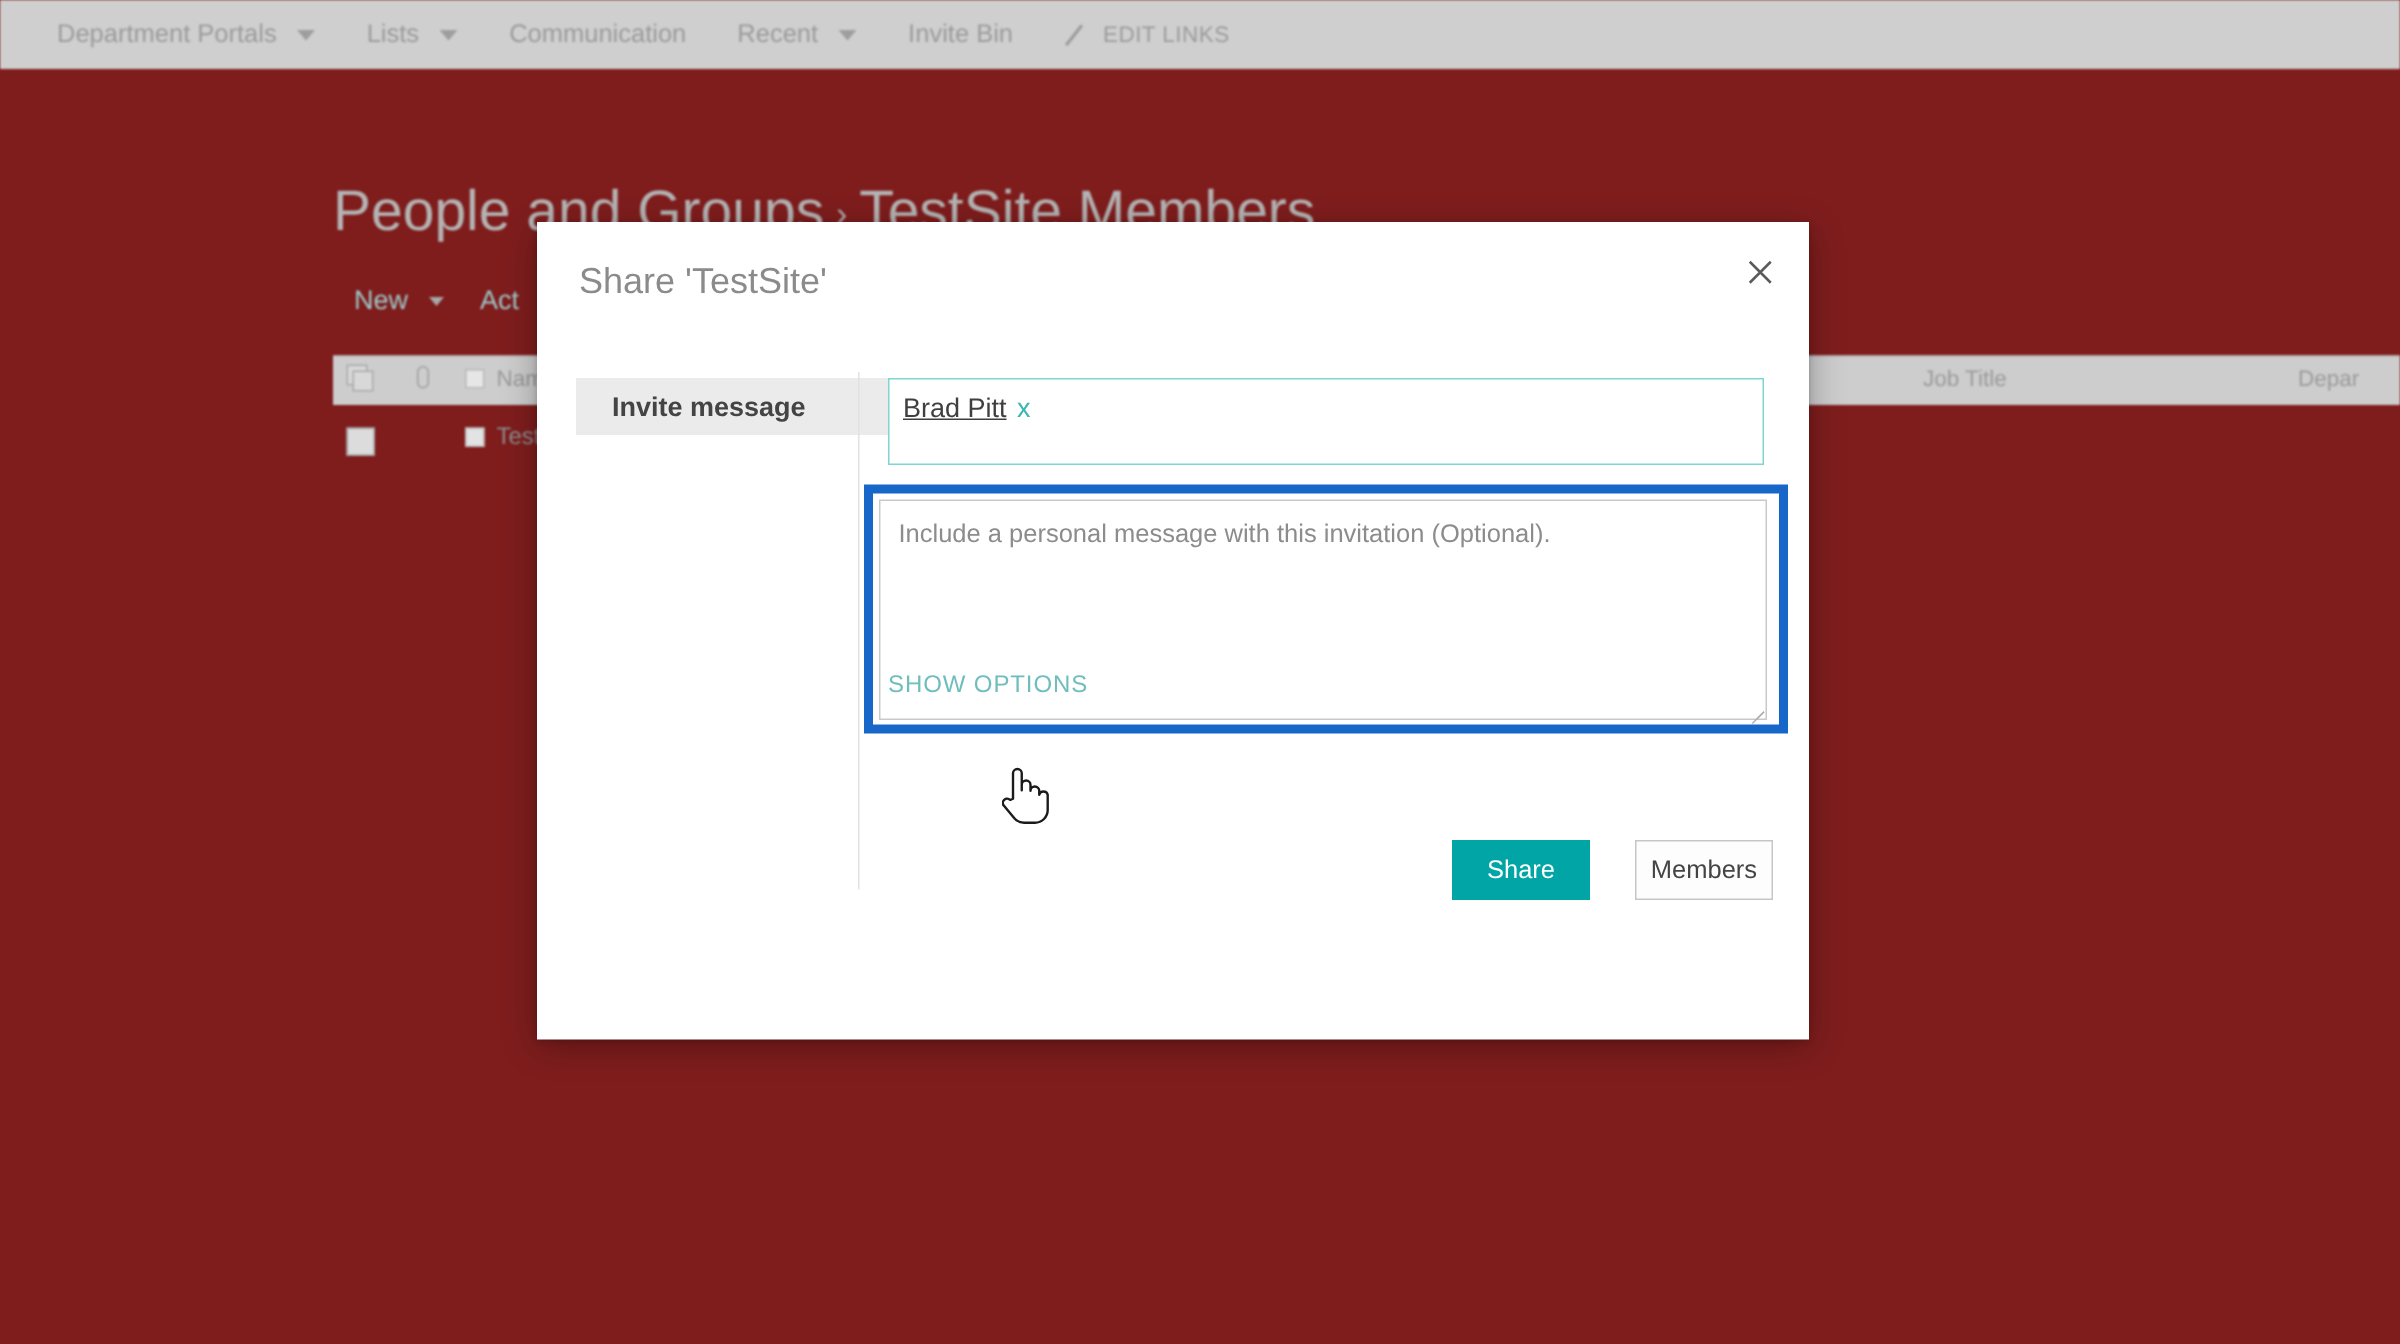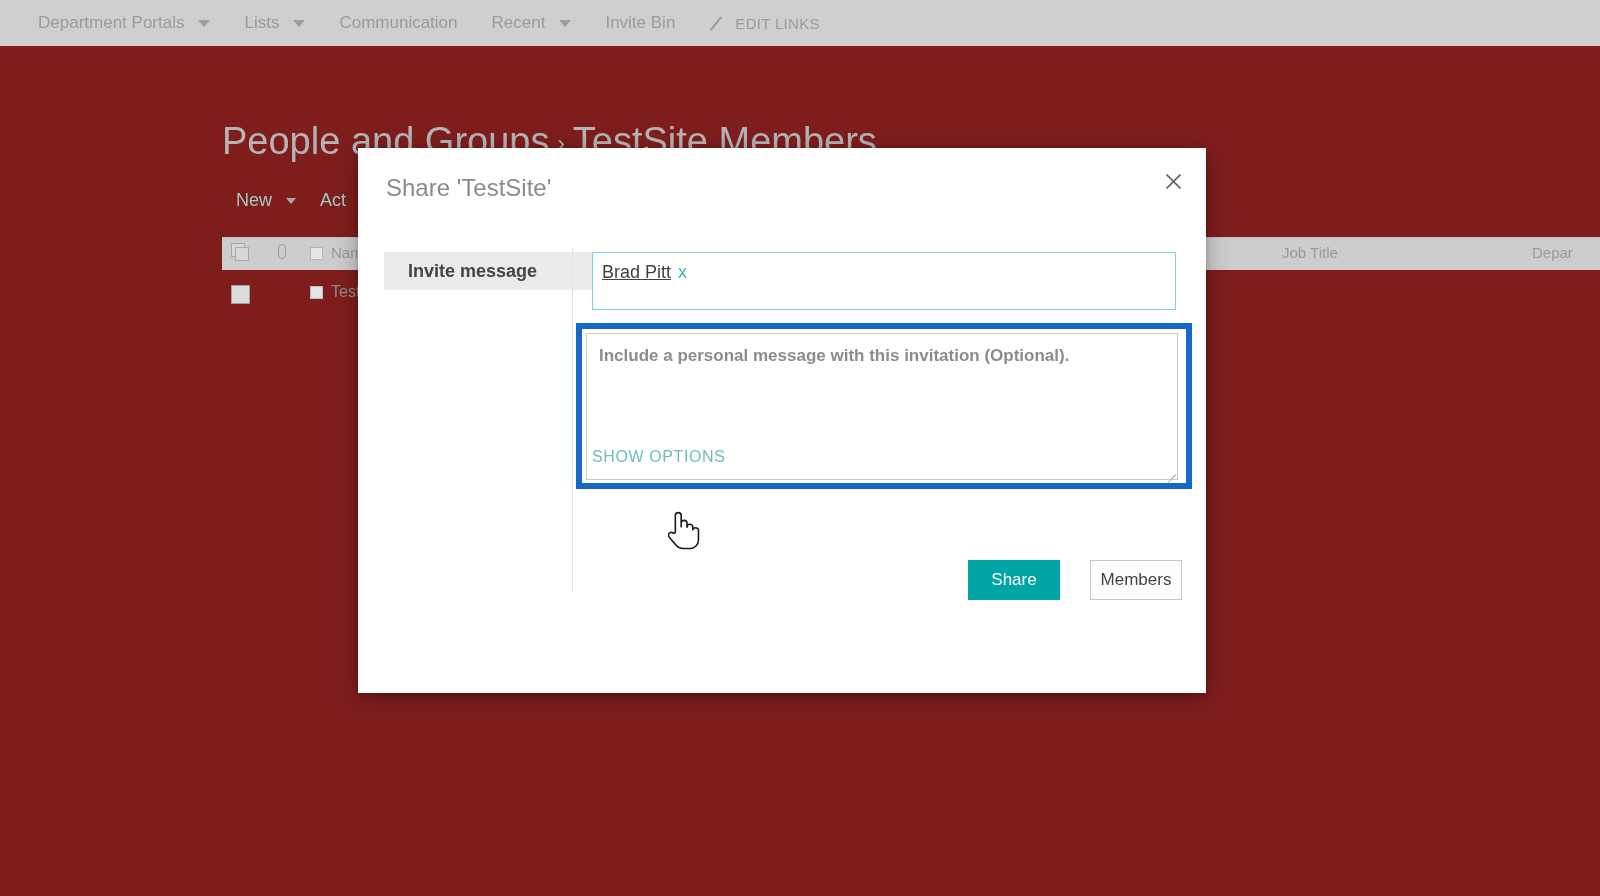--- a/index.html
+++ b/index.html
@@ -271,21 +271,20 @@
     width: 592px; height: 147px;
     border: 1px solid #c9c9c9;
     box-sizing: border-box;
     background: #fff;
     font-family: "Liberation Sans", sans-serif;
     font-size: 17px;
     color: #333;
     padding: 12px 12px;
     resize: none;
     outline: none;
-    font-weight: bold;
   }
   .msg-box::placeholder { color: #8c8c8c; }
   .resize-grip {
     position: absolute;
     left: 572px; top: 140px;
     width: 12px; height: 12px;
     pointer-events: none;
   }
   .resize-grip span {
     position: absolute;

